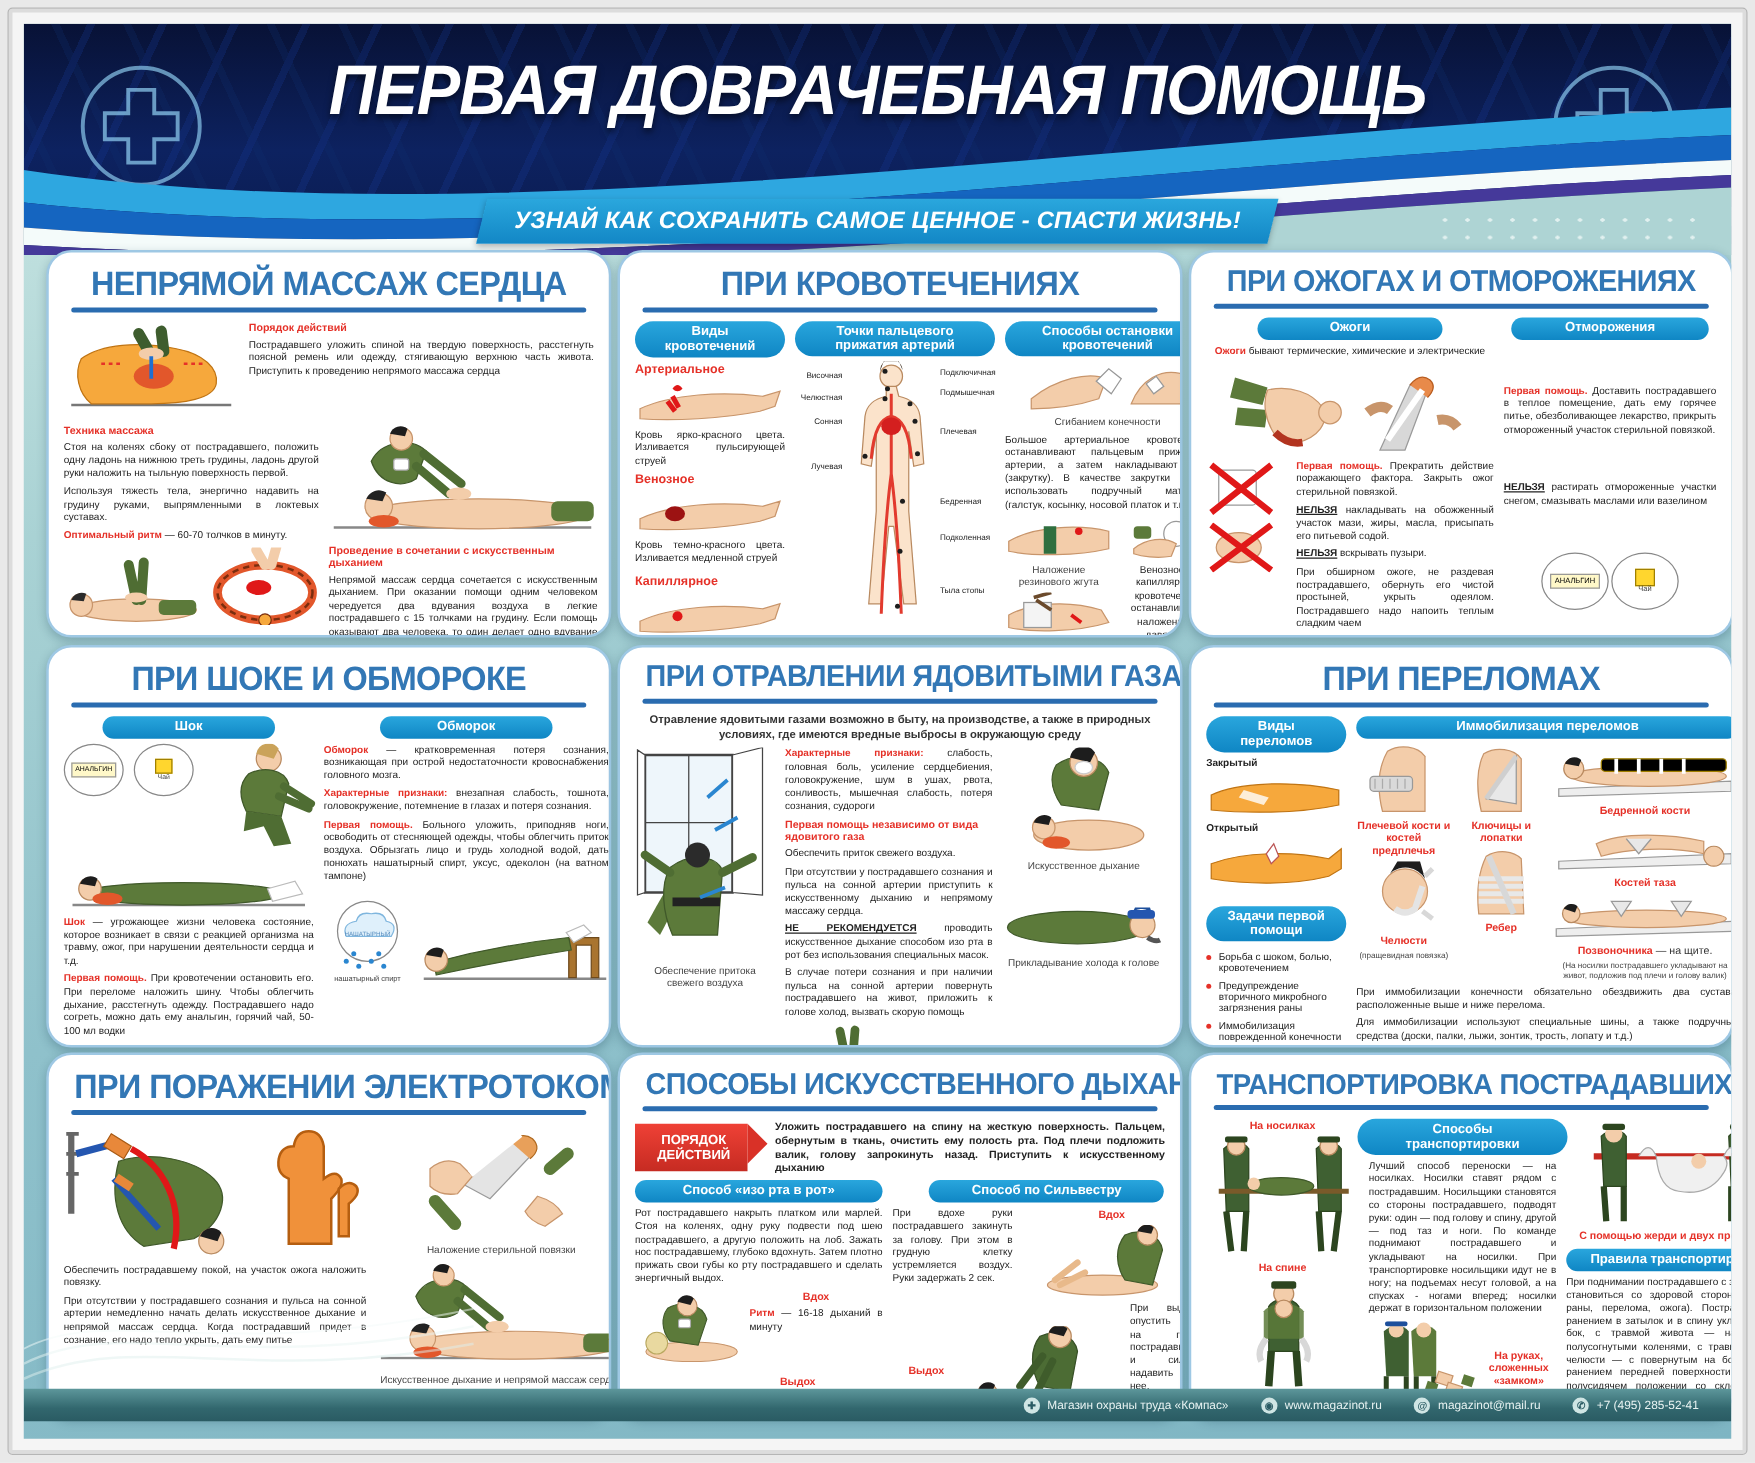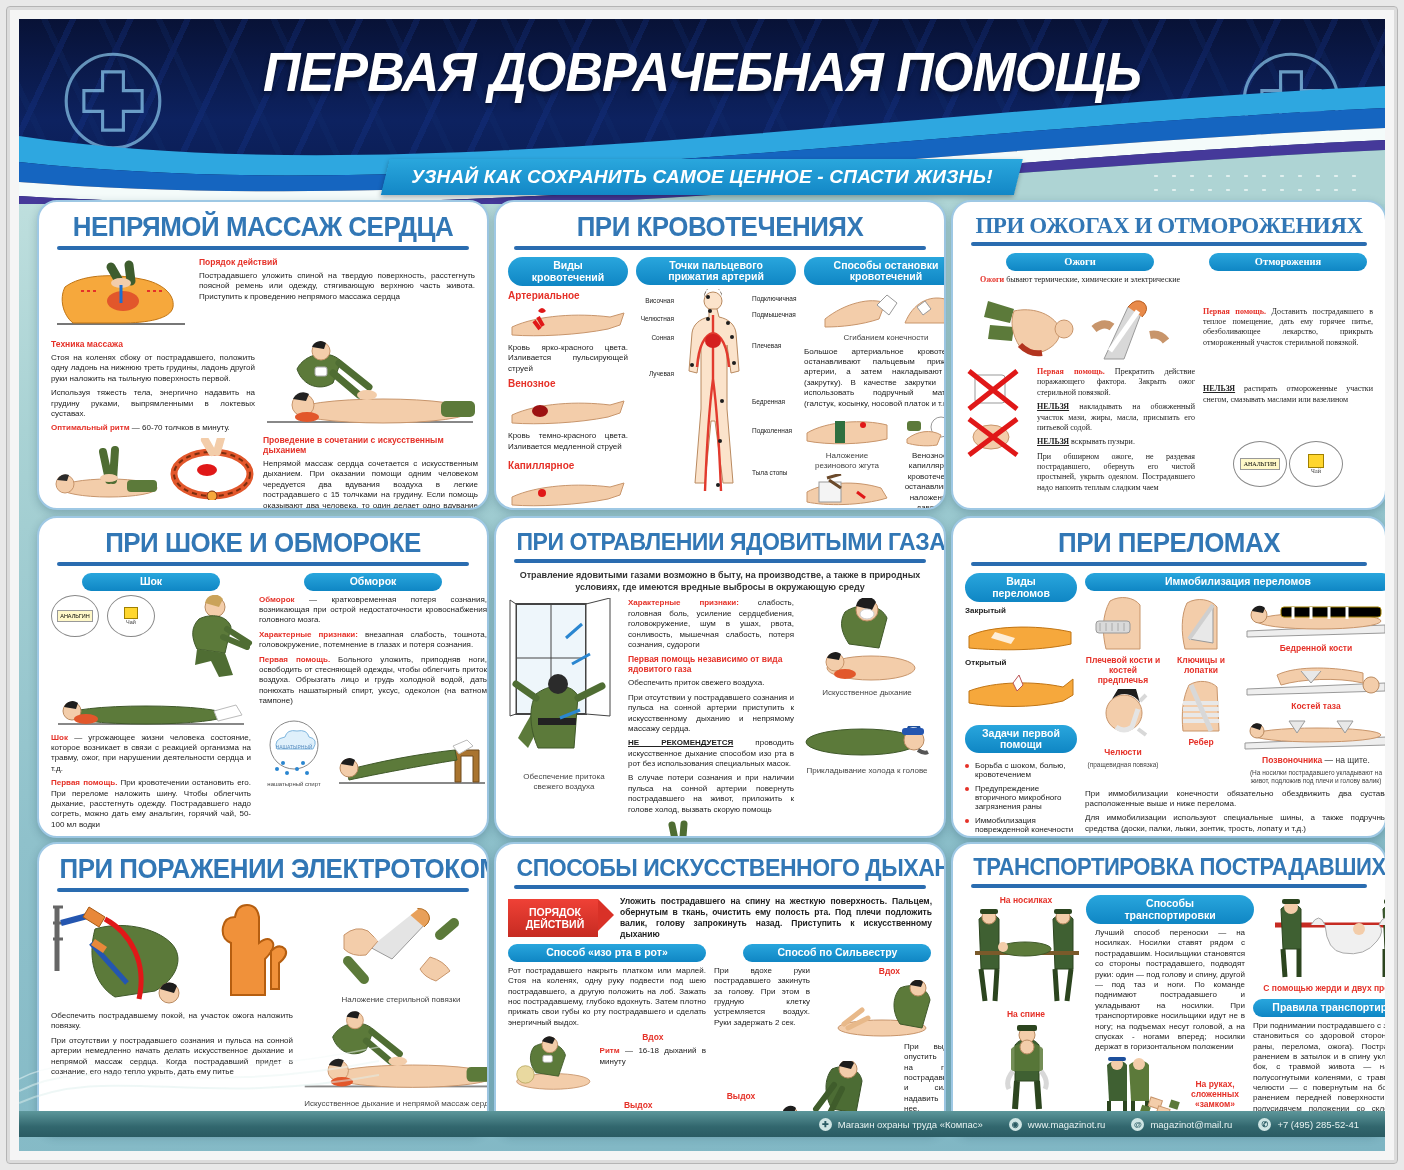--- a/index.html
+++ b/index.html
@@ -247,21 +247,21 @@
               <path d="M6 26 C16 18 30 16 40 22 L36 32 C24 34 12 32 6 30 Z" fill="#f3cdaa" stroke="#c8956b"></path>
               <rect x="6" y="8" width="14" height="10" rx="3" fill="#5c7a3a"></rect>
             </svg>
             <div class="t" style="text-align:center;">Венозное и капиллярное кровотечение останавливают наложением давящей стерильной повязки</div>
           </div>
         </div>
       </div>
     </div>
   </div>
 
-  <div class="panel" style="left:932px;top:181px;width:436px;height:310px;font-family:Liberation Serif, serif;">
+  <div class="panel" style="left:932px;top:181px;width:436px;height:310px;">
     <div class="ptitle" style="font-size:24px;">ПРИ ОЖОГАХ И ОТМОРОЖЕНИЯХ</div>
     <div class="rule"></div>
     <div class="row">
       <div class="col" style="width:240px;align-items:center;">
         <div class="pill small" style="width:120px;">Ожоги</div>
         <div class="t" style="text-align:center;"><span class="lead">Ожоги</span><span> бывают термические, химические и электрические</span></div>
         <div class="row">
           <svg class="scene" width="96" height="74" viewBox="0 0 96 74">
             <path d="M8 12 l26 8 -4 14 -26 -6 z M10 36 l24 2 -2 14 -24 -2 z" fill="#5c7a3a"></path>
             <path d="M34 22 C52 18 70 24 78 36 C84 48 74 60 58 64 L40 58 C32 46 30 32 34 22 Z" fill="#f3cdaa" stroke="#c8956b"></path>

